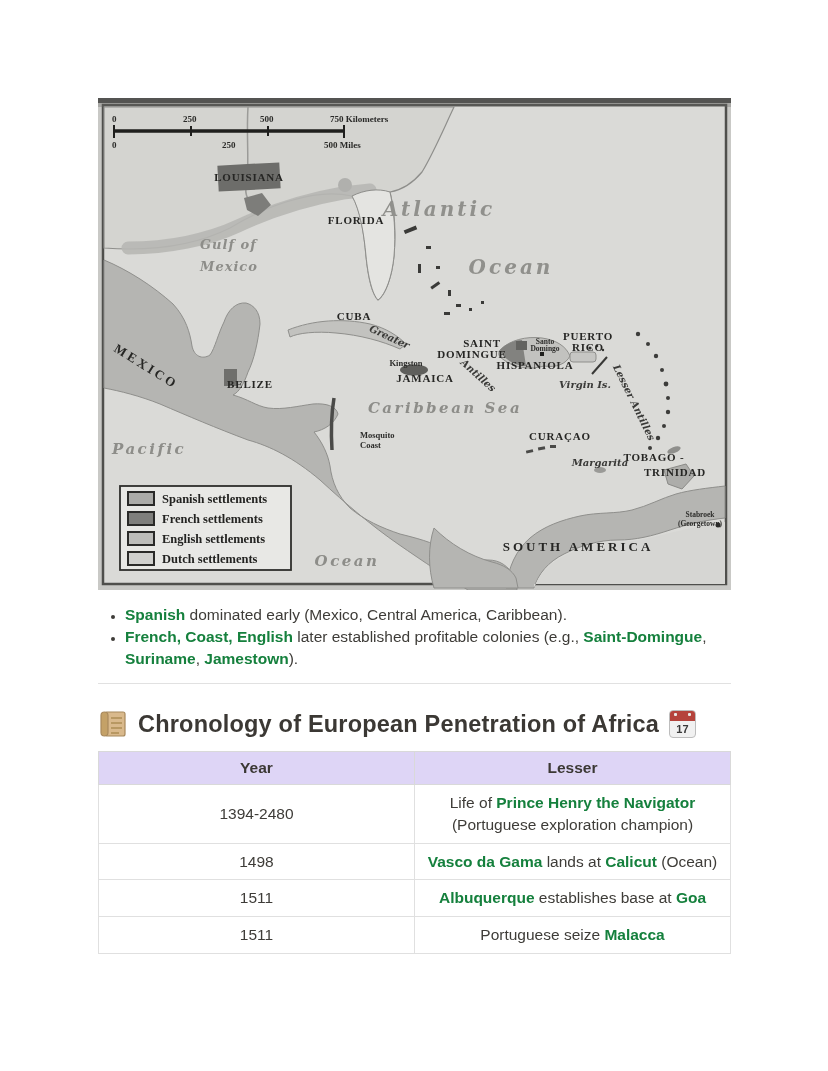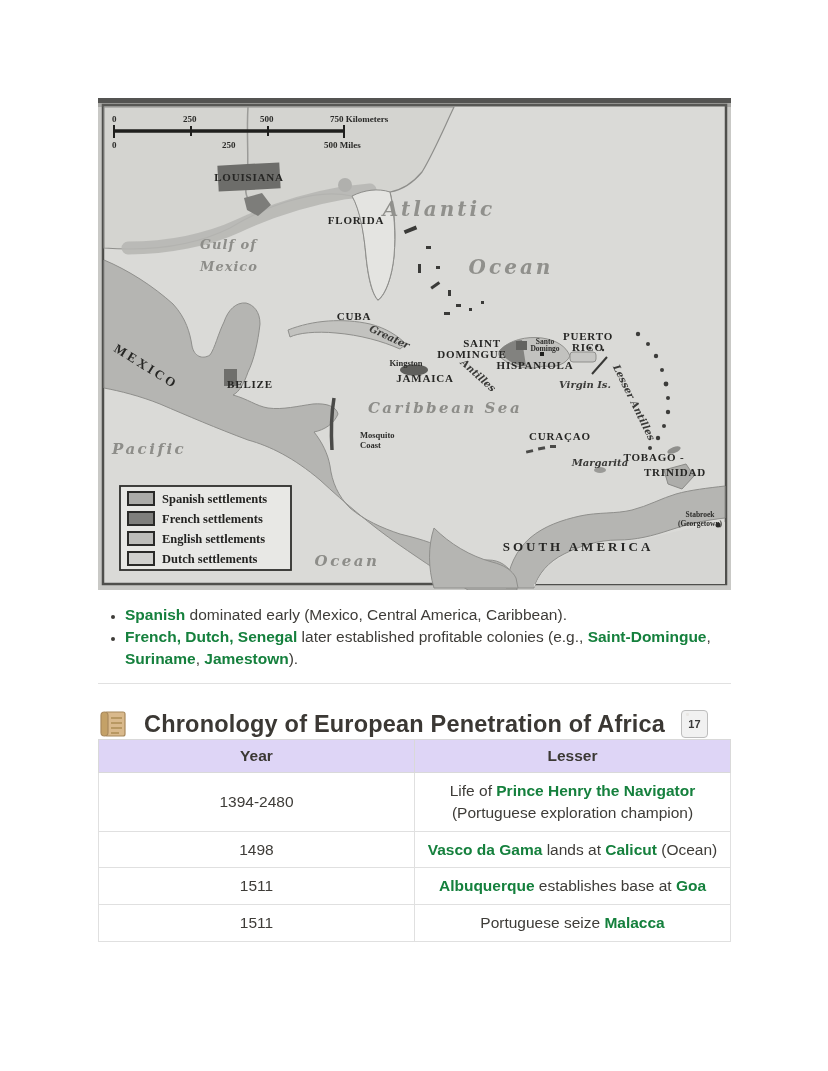--- a/index.html
+++ b/index.html
@@ -22,25 +22,25 @@
   .t-legend{font-family:"Liberation Serif",serif;font-weight:700;font-size:12.5px;fill:#232321;}
 
   
   ul.bullets{margin:14px 0 0 0;padding-left:27px;font-size:15.5px;line-height:1.38;}
   ul.bullets li{margin:1px 0;}
   ul.bullets li::marker{color:#3e3c38;font-size:12px;}
   .link{color:#15803d;font-weight:700;}
 
   
   hr.divider{border:none;border-top:1px solid #e1e1e1;margin:14px 0 0 0;}
-  h2.section{display:flex;align-items:center;gap:16px;margin:25px 0 0 0;
+  h2.section{display:flex;align-items:center;gap:10px;margin:25px 0 12px 0;
              font-size:23.5px;font-weight:700;color:#3b3834;letter-spacing:.2px;}
   .scroll-icon{flex:0 0 auto;}
   .cal{flex:0 0 auto;width:25px;height:26px;border:1px solid #bdbdbd;border-radius:4px;overflow:hidden;
-       background:#f1f1f1;display:flex;flex-direction:row;font-family:"Liberation Sans",sans-serif;}
+       background:#f1f1f1;display:flex;flex-direction:column;font-family:"Liberation Sans",sans-serif;}
   .cal .cal-top{height:10px;background:#b5433c;position:relative;}
   .cal .cal-top::before,.cal .cal-top::after{content:"";position:absolute;top:2px;width:3px;height:3px;background:#e9e7e4;border-radius:1px;}
   .cal .cal-top::before{left:4px;} .cal .cal-top::after{right:4px;}
   .cal .cal-day{flex:1;display:flex;align-items:center;justify-content:center;font-size:11px;font-weight:700;color:#3a3a3a;}
 
   
   table.chron{width:100%;border-collapse:collapse;font-size:15.5px;color:#3e3c38;}
   table.chron th{background:#ded5f6;border:1px solid #d9d9d9;padding:7px 10px;text-align:center;
                  font-weight:700;color:#3b3834;font-size:15.5px;}
   table.chron td{border:1px solid #e0e0e0;padding:7px 12px;text-align:center;line-height:1.4;}
@@ -209,21 +209,21 @@
           <text class="t-legend" x="64" y="405">Spanish settlements</text>
           <text class="t-legend" x="64" y="425">French settlements</text>
           <text class="t-legend" x="64" y="445">English settlements</text>
           <text class="t-legend" x="64" y="465">Dutch settlements</text>
         </g>
       </svg>
     </figure>
 
     <ul class="bullets">
         <li><span class="link">Spanish</span><span> dominated early (Mexico, Central America, Caribbean).</span></li>
-        <li><span class="link">French, Dutch, Senegal</span><span> later established profitable colonies (e.g., </span><span class="link">Saint-Domingue</span><span>, </span><span class="link">Suriname</span><span>, </span><span class="link">Jamestown</span><span>).</span></li>
+        <li><span class="link">French, Coast, English</span><span> later established profitable colonies (e.g., </span><span class="link">Saint-Domingue</span><span>, </span><span class="link">Suriname</span><span>, </span><span class="link">Jamestown</span><span>).</span></li>
       </ul>
 
     <hr class="divider">
 
     <h2 class="section">
       <svg class="scroll-icon" width="30" height="30" viewBox="0 0 30 30">
         <rect x="7" y="3" width="20" height="24" rx="2" fill="#d9b98c" stroke="#a8895c" stroke-width="1.2"></rect>
         <rect x="3" y="3" width="7" height="24" rx="3.5" fill="#c4a167" stroke="#a8895c" stroke-width="1.2"></rect>
         <line x1="13" y1="9" x2="24" y2="9" stroke="#b09058" stroke-width="1.6"></line>
         <line x1="13" y1="14" x2="24" y2="14" stroke="#b09058" stroke-width="1.6"></line>

